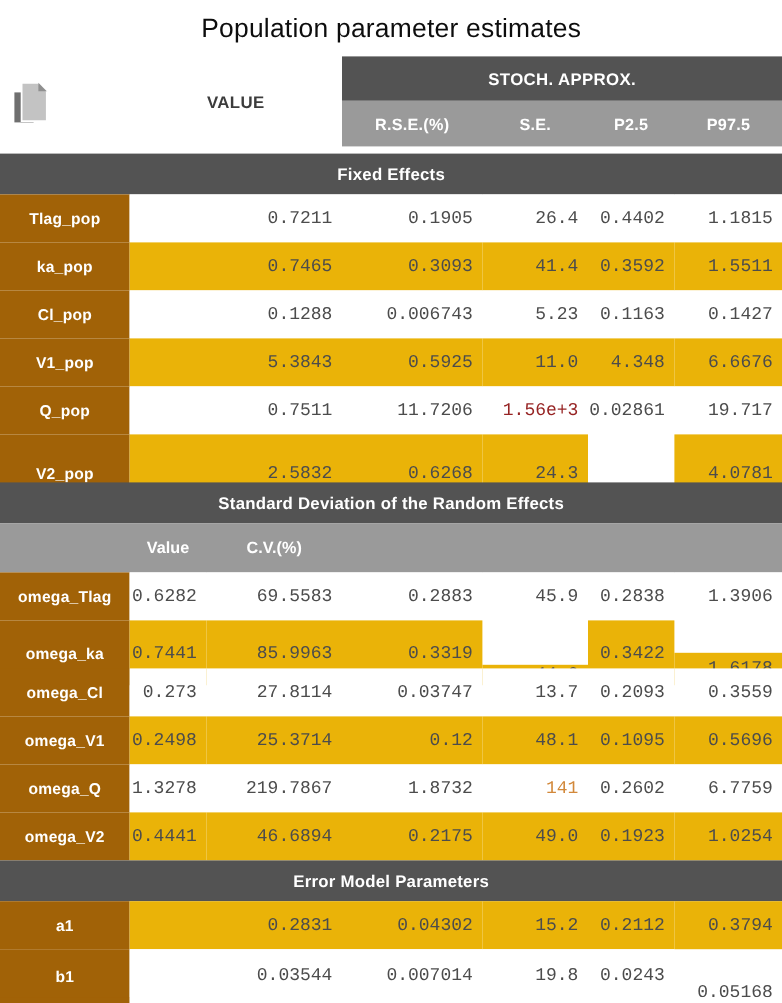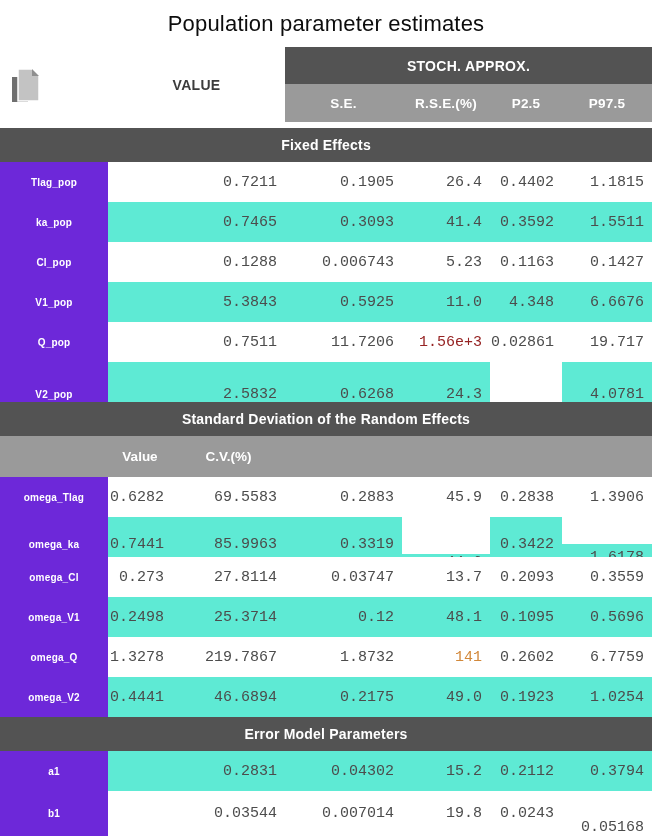--- a/index.html
+++ b/index.html
@@ -72,24 +72,24 @@
   .grid-row {
     display: grid;
     grid-template-columns: 108px 64px 113px 117px 88px 72px 90px;
     height: 40px;
   }
   .subhead-row { height: 41px; background: #9a9a9a; }
   .subhead-row .subcol {
     display: flex; align-items: center; justify-content: center;
     color: #ffffff; font-weight: bold; font-size: 13.5px;
   }
-  .grid-row.light .cell { background: #5eead4; }
+  .grid-row.light .cell { background: #eab308; }
   .label-cell {
-    background: #6d28d9;
-    color: #ffffff; font-weight: bold; font-size: 10px;
+    background: #a16207;
+    color: #ffffff; font-weight: bold; font-size: 13px;
     display: flex; align-items: center; justify-content: center;
     letter-spacing: 0.2px;
   }
   .cell {
     background: #ffffff;
     font-family: "Liberation Mono", monospace;
     font-size: 15px;
     color: #4c4c4c;
     display: flex; align-items: center; justify-content: flex-end;
     padding-right: 8px;
@@ -110,22 +110,22 @@
     <div class="copy-btn" title="">
       <svg width="34" height="40" viewBox="0 0 34 40">
         <rect x="3" y="11" width="16" height="25" fill="#6f6f6f"></rect>
         <path d="M9 3 h14 l7 7 v25 h-21 z" fill="#c3c3c3" stroke="#ffffff" stroke-width="1.5"></path>
         <path d="M23 3 l7 7 h-7 z" fill="#8f8f8f"></path>
       </svg>
     </div>
     <div class="value-head">VALUE</div>
     <div class="stoch-band">STOCH. APPROX.</div>
     <div class="sub-band">
+      <span>R.S.E.(%)</span>
       <span>S.E.</span>
-      <span>R.S.E.(%)</span>
       <span>P2.5</span>
       <span>P97.5</span>
     </div>
   </div>
 
   <div class="header-gap"></div>
 
   <div id="sections">
       <div class="section-band">Fixed Effects</div>
       <div class="grid-row">

